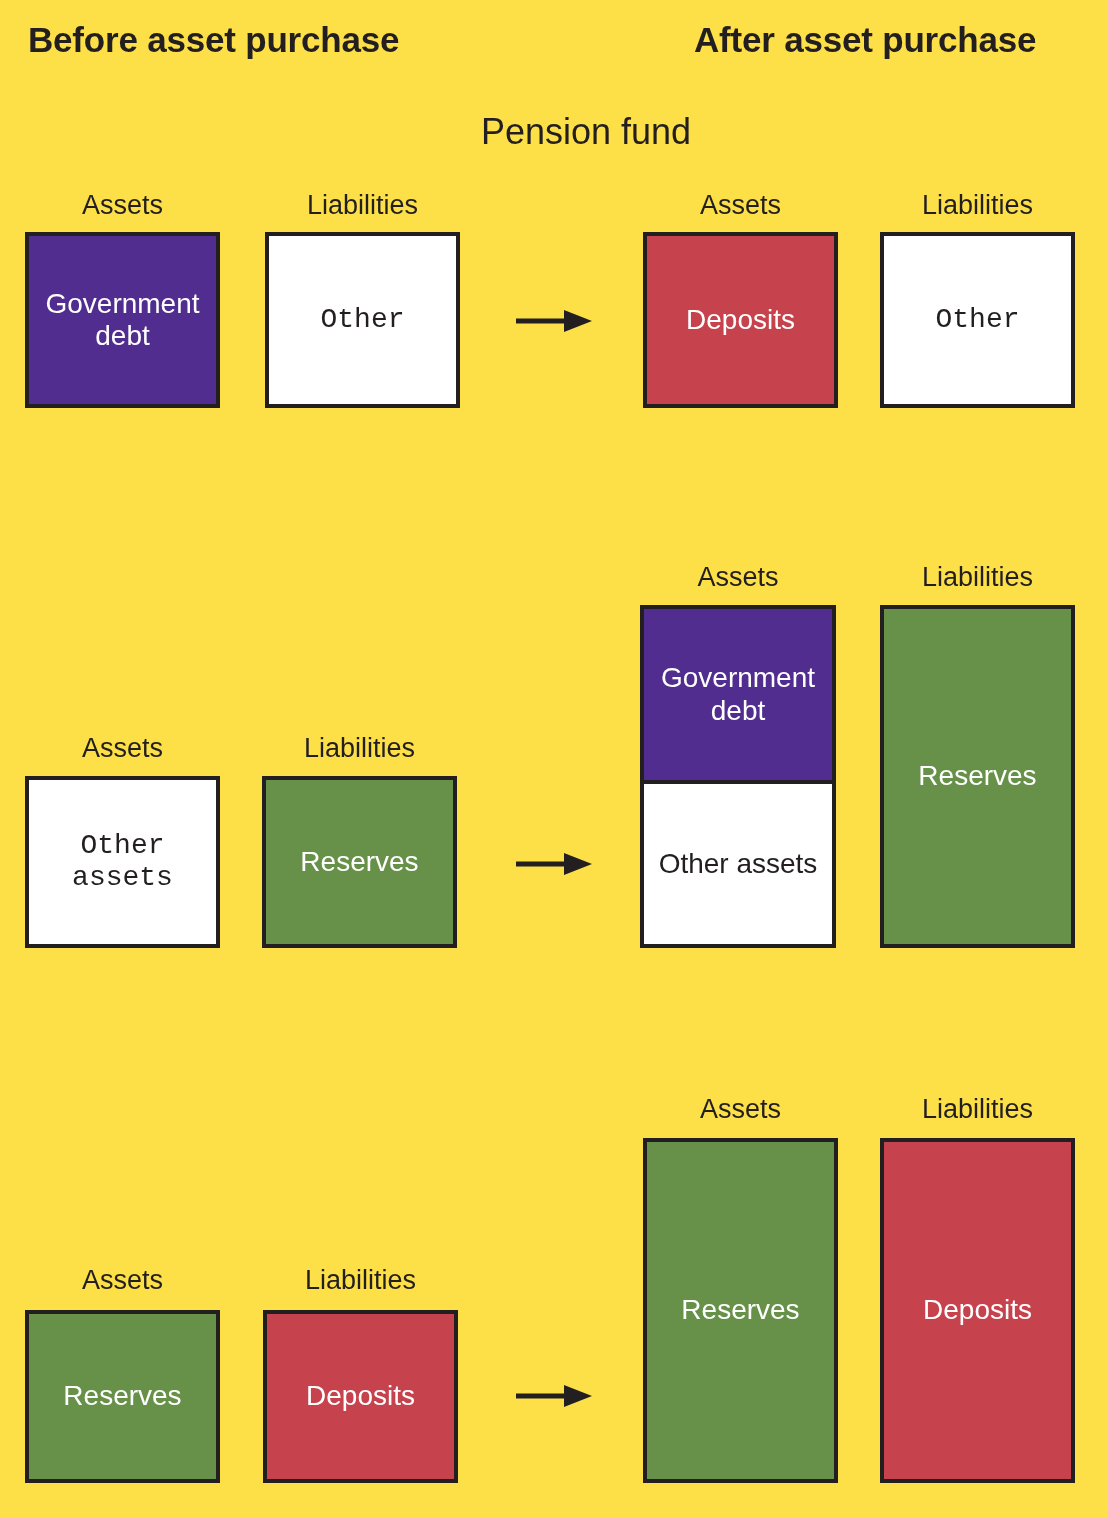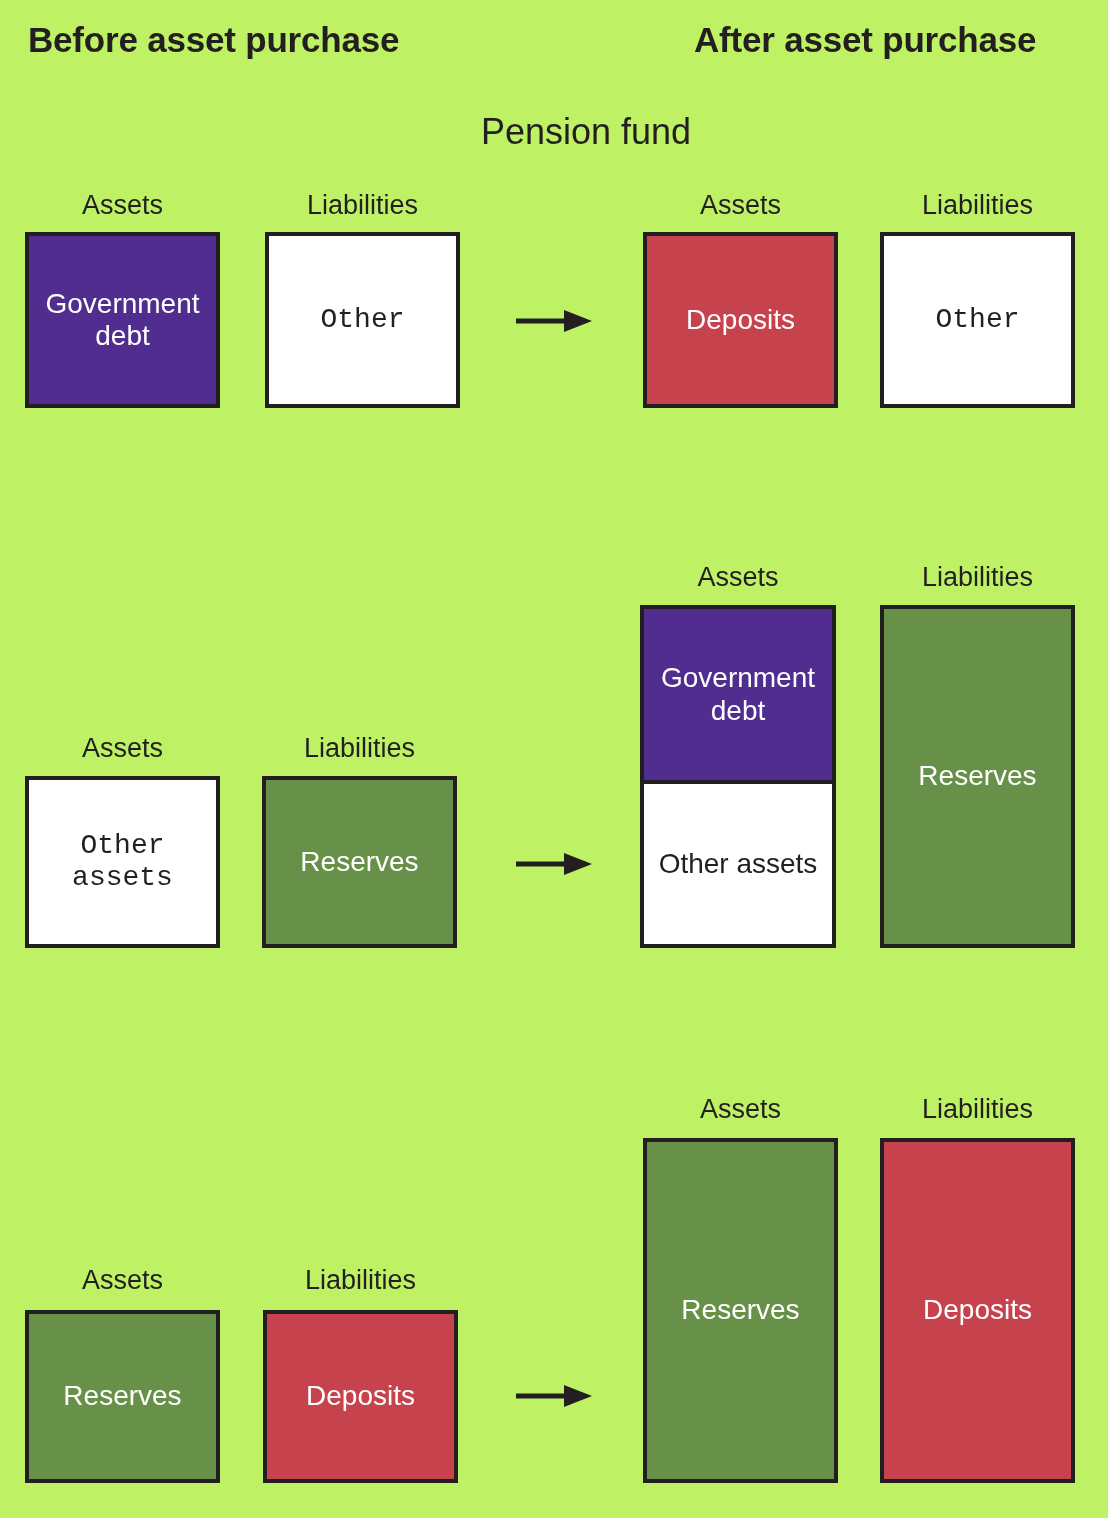--- a/index.html
+++ b/index.html
@@ -8,21 +8,21 @@
     background: #ffffff;
   }
   body {
     font-family: "Liberation Sans", sans-serif;
     color: #231f20;
   }
   #stage {
     position: relative;
     width: 1108px;
     height: 1518px;
-    background: #bef264;
+    background: #fde047;
     overflow: hidden;
   }
   .abs { position: absolute; }
 
   
   .col-header {
     font-size: 35px;
     font-weight: bold;
     letter-spacing: -0.2px;
     white-space: nowrap;

